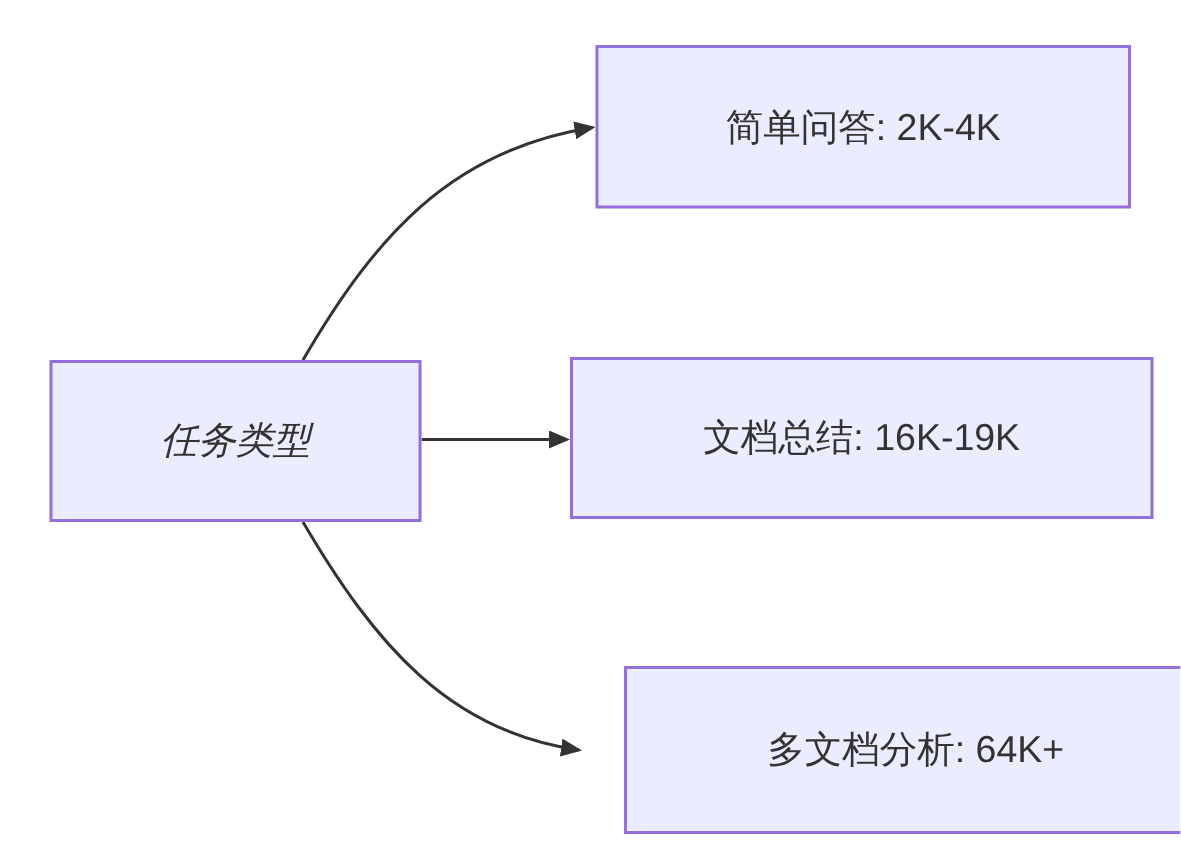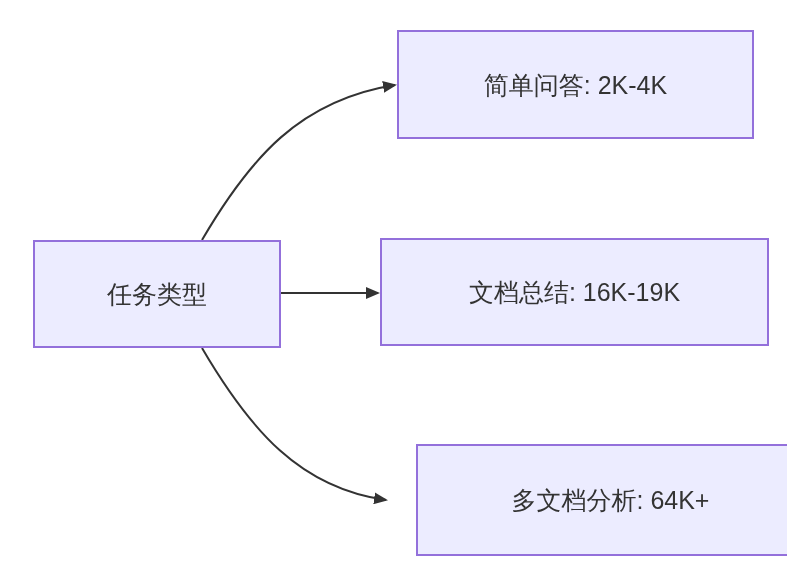--- a/index.html
+++ b/index.html
@@ -36,21 +36,21 @@
     background: var(--node-fill, #ECECFF);
     border: 2px solid var(--node-border, #9370DB);
     color: var(--text-color, #333333);
     font-size: 25px;
     display: flex;
     align-items: center;
     justify-content: center;
     text-align: center;
     line-height: 1.2;
   }
-  .node-root        { left: 33px;  top: 240px; width: 248px; height: 108px; }
+  .node-root        { left: 33px;  top: 240px; width: 248px; height: 108px; font-style: italic; }
   .node-simple-qa   { left: 397px; top: 30px;  width: 357px; height: 109px; }
   .node-doc-summary { left: 380px; top: 238px; width: 389px; height: 108px; }
   .node-multi-doc   { left: 388px; top: 444px; width: 389px; height: 112px; margin-left: 28px; }
 </style>
 </head>
 <body>
 
 <div class="canvas">
 
   <svg class="edges" width="787" height="572" viewBox="0 0 787 572" xmlns="http://www.w3.org/2000/svg">

